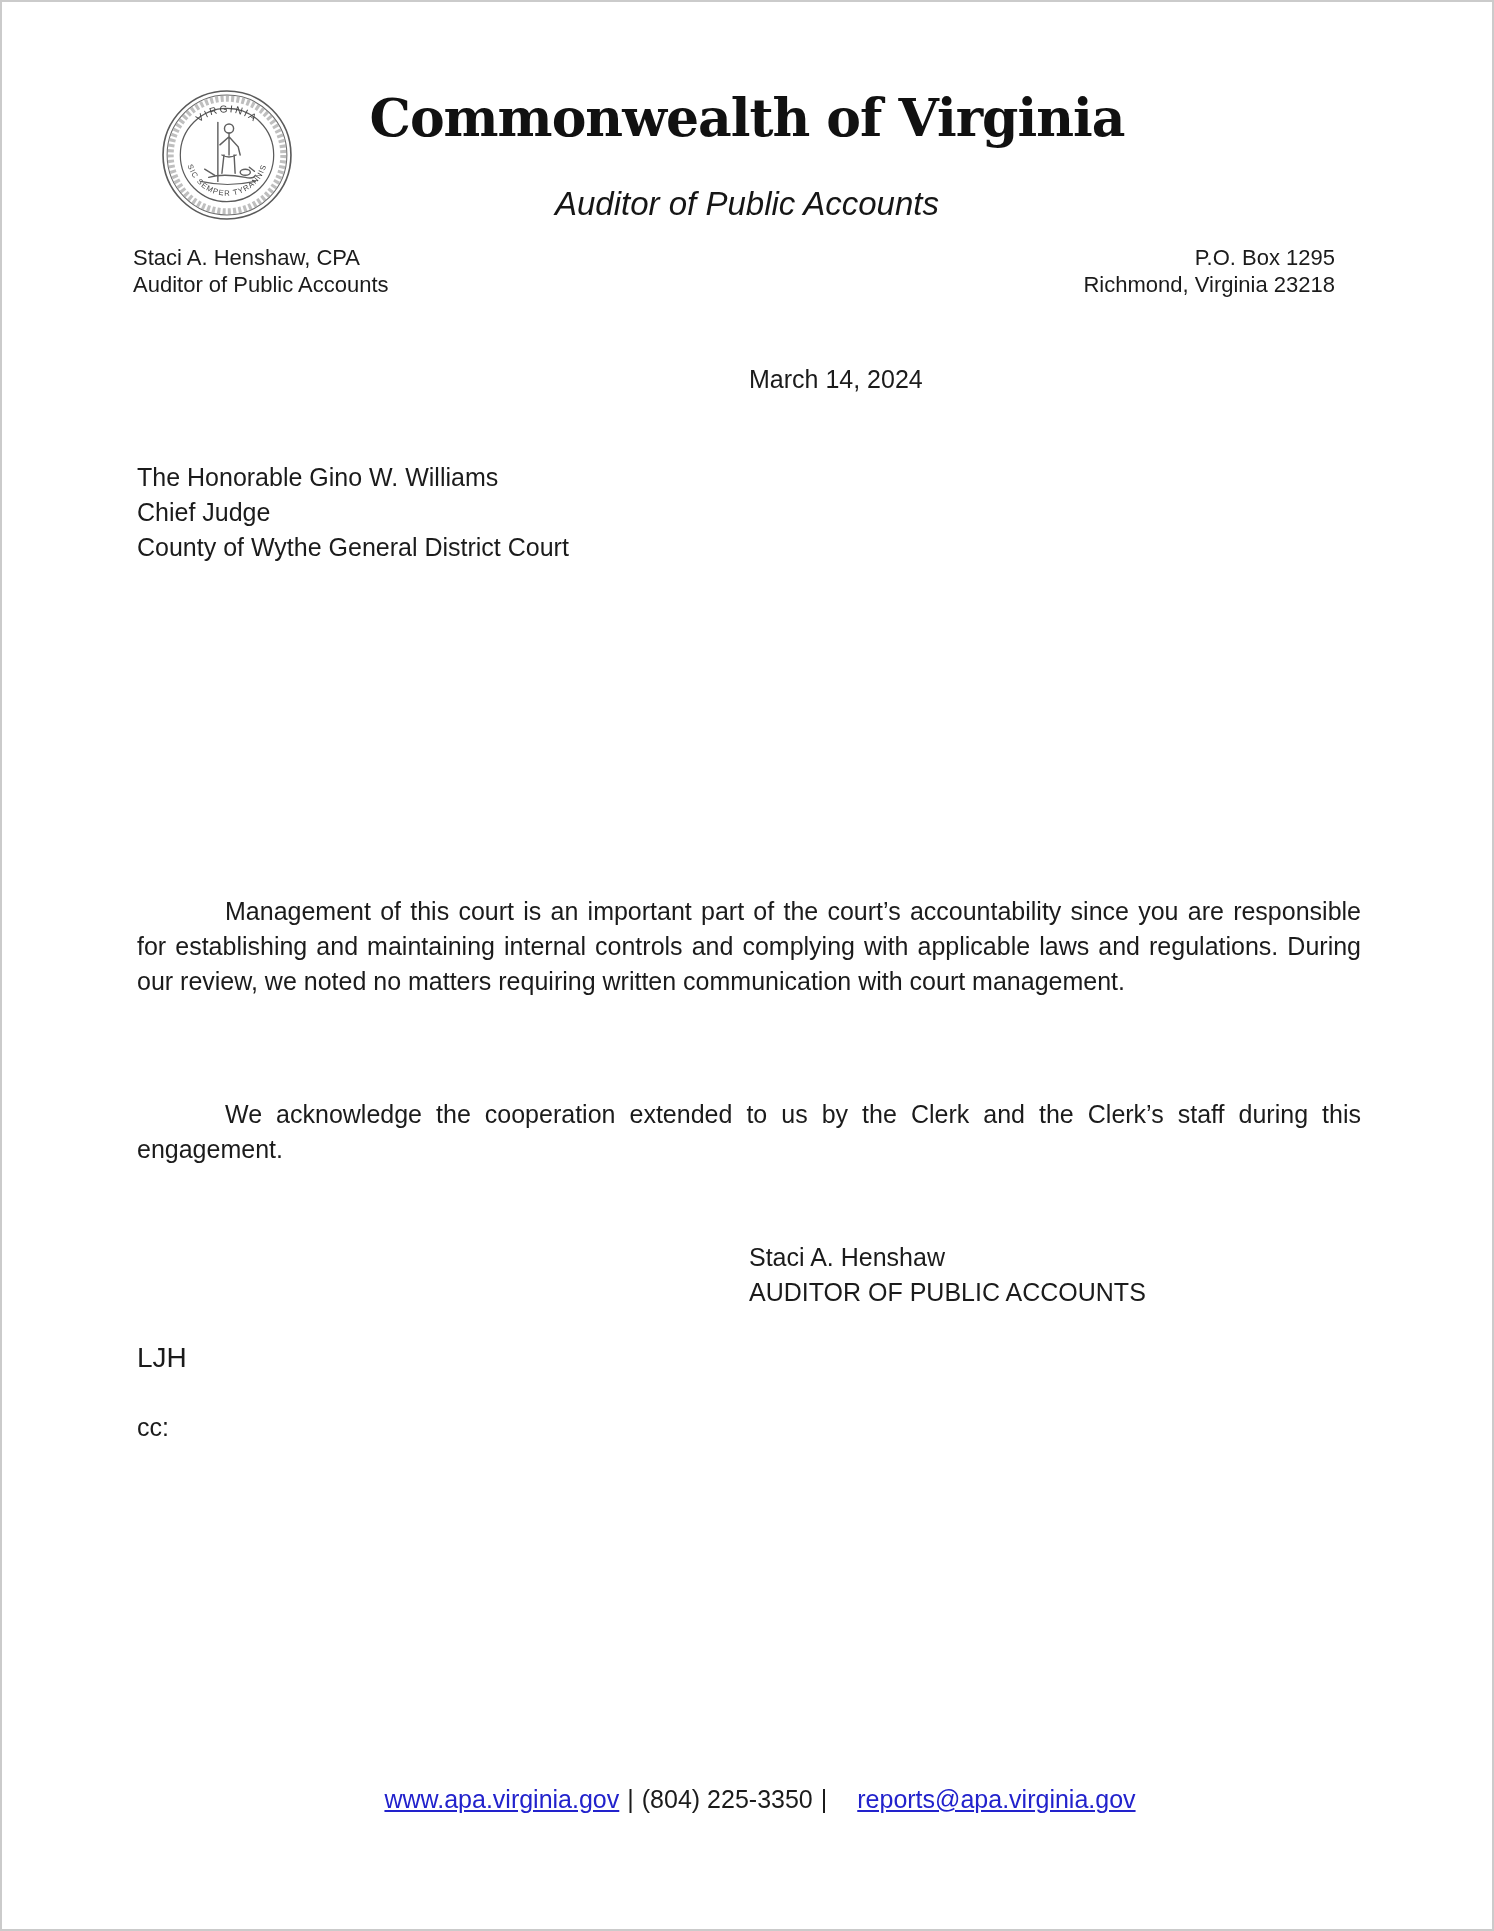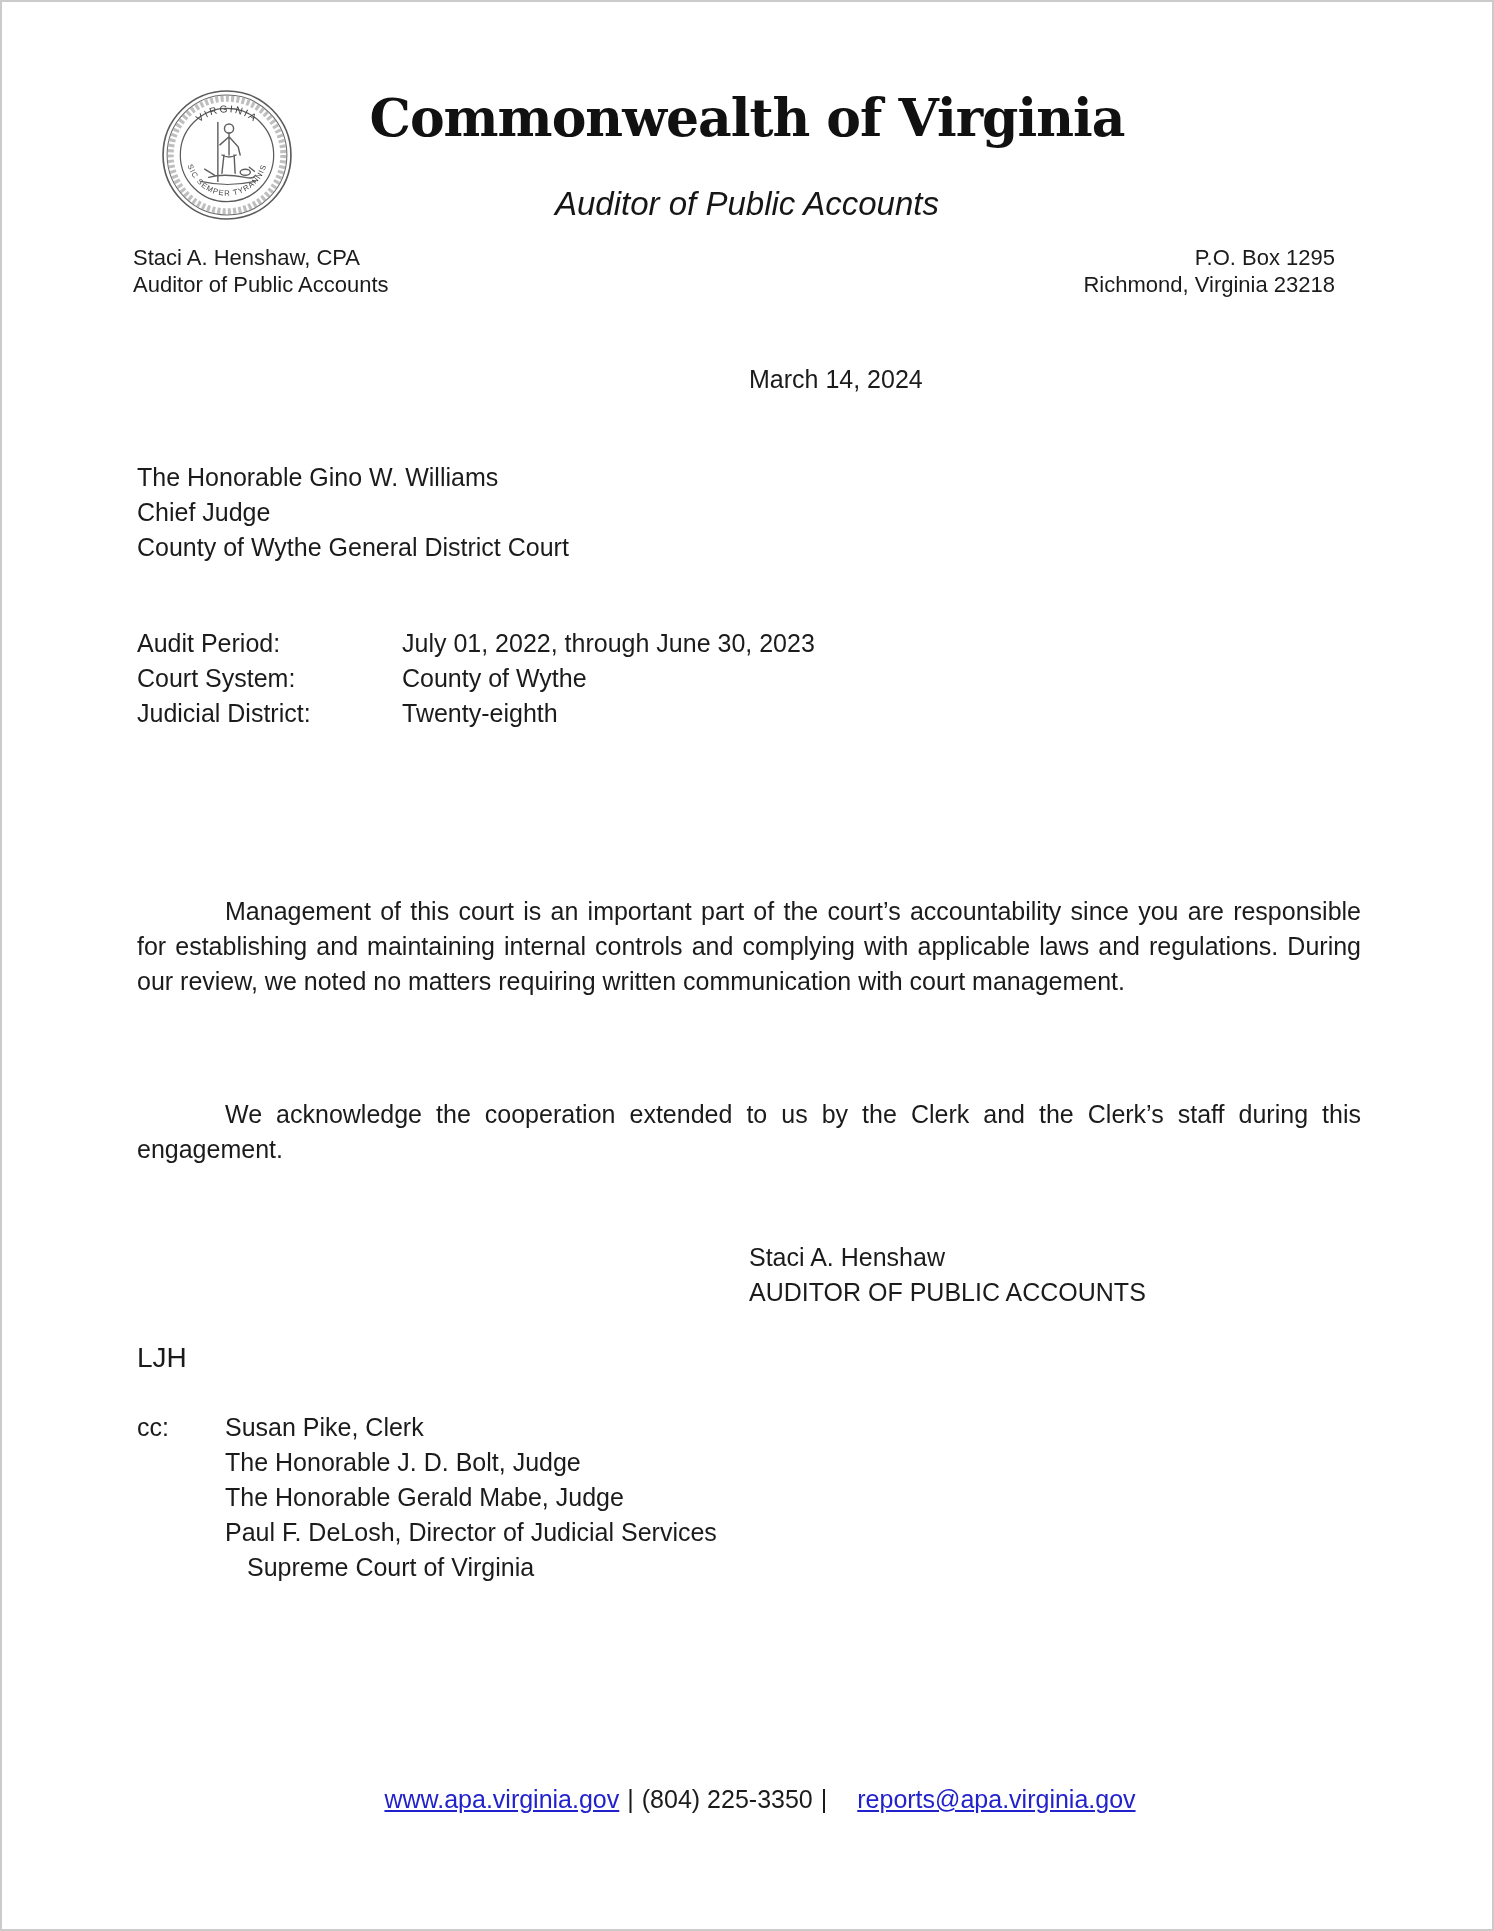--- a/index.html
+++ b/index.html
@@ -149,53 +149,32 @@
   </div>
 
   <div class="date">March 14, 2024</div>
 
   <div class="recipient">
     <div>The Honorable Gino W. Williams</div>
     <div>Chief Judge</div>
     <div>County of Wythe General District Court</div>
   </div>
 
-  <div class="details">
-    <div class="row">
-      <div class="lbl">Audit Period:</div>
-      <div>July 01, 2022, through June 30, 2023</div>
-    </div>
-    <div class="row">
-      <div class="lbl">Court System:</div>
-      <div>County of Wythe</div>
-    </div>
-    <div class="row">
-      <div class="lbl">Judicial District:</div>
-      <div>Twenty-eighth</div>
-    </div>
-  </div>
 
   <div class="para para2">Management of this court is an important part of the court’s accountability since you are responsible for establishing and maintaining internal controls and complying with applicable laws and regulations.  During our review, we noted no matters requiring written communication with court management.</div>
   <div class="para para3">We acknowledge the cooperation extended to us by the Clerk and the Clerk’s staff during this engagement.</div>
 
   <div class="signature">
     <div>Staci A. Henshaw</div>
     <div>AUDITOR OF PUBLIC ACCOUNTS</div>
   </div>
 
   <div class="initials">LJH</div>
 
   <div class="cc">
     <div class="cc-label">cc:</div>
-    <div>
-      <div>Susan Pike, Clerk</div>
-      <div>The Honorable J. D. Bolt, Judge</div>
-      <div>The Honorable Gerald Mabe, Judge</div>
-      <div>Paul F. DeLosh, Director of Judicial Services</div>
-      <div class="cc-sub">Supreme Court of Virginia</div>
-    </div>
   </div>
 
   <div class="footer">
     <span class="link">www.apa.virginia.gov</span><span class="sep">|</span><span>(804) 225-3350</span><span class="sep">|</span><span class="link">reports@apa.virginia.gov</span>
   </div>
 
 </div>
 
 </body></html>

